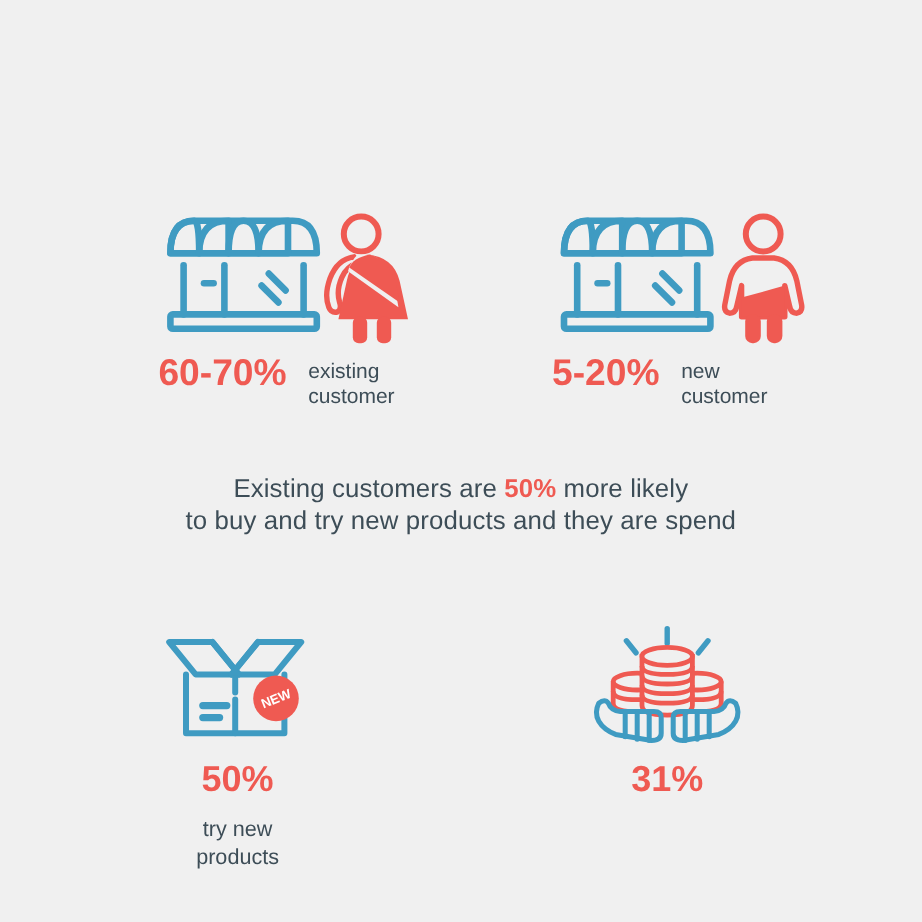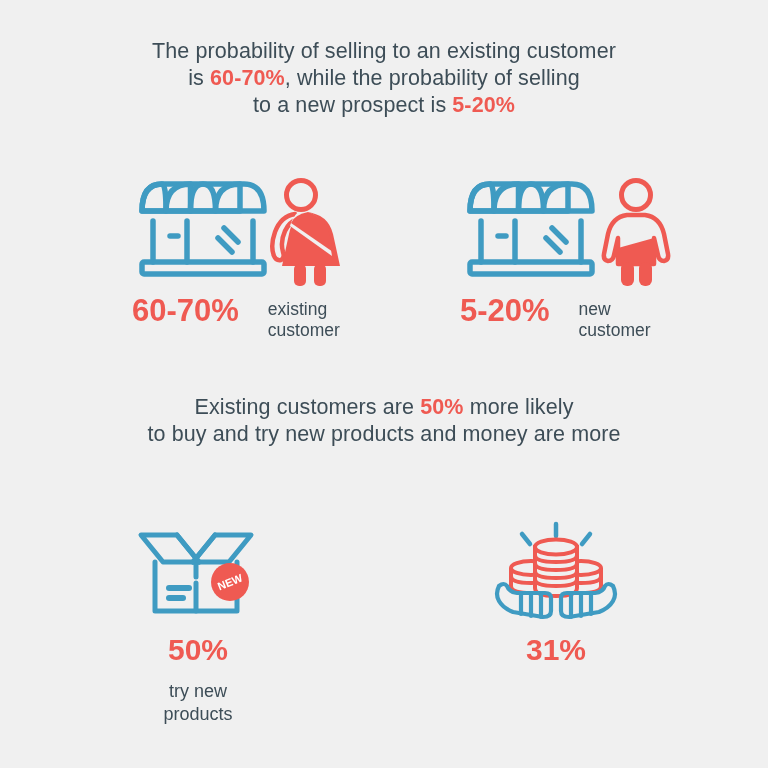--- a/index.html
+++ b/index.html
@@ -60,21 +60,21 @@
     color: #ef5a52;
     font-weight: bold;
     font-size: 31px;
     line-height: 34px;
     white-space: nowrap;
   }
   .stat-label {
     color: #3d4d57;
     font-size: 17.5px;
     line-height: 21px;
-    margin-left: 29px;
+    margin-left: 18px;
     margin-top: 5px;
     white-space: pre-line;
   }
 
   
   #stat-existing { left: 132px; top: 176px; }
   #stat-new      { left: 460px; top: 176px; }
 
   
   .card {
@@ -106,25 +106,20 @@
     white-space: pre-line;
   }
 
   svg { display: block; overflow: visible; }
 </style>
 </head>
 <body>
 
 <div class="page">
 
-  <div class="headline" id="headline-top">
-    <span class="headline-line"><span>The probability of selling to an existing customer</span></span>
-    <span class="headline-line"><span>is </span><span class="hl">60-70%</span><span>, while the probability of selling</span></span>
-    <span class="headline-line"><span>to a new prospect is </span><span class="hl">5-20%</span></span>
-  </div>
 
   <div class="stat-block" id="stat-existing">
     <div class="icon-pair">
       <svg width="230" height="110" viewBox="0 0 230 110">
 
         <g fill="none" stroke="#3f9bc2" stroke-width="5.5" stroke-linecap="round" stroke-linejoin="round">
 
           <path d="M10 35 Q10 8 30 8 L112 8 Q132 8 132 35 Z"></path>
           <path d="M10 35 Q10 8 30 8 Q34 8 34 35 Z" fill="none"></path>
           <path d="M34 35 Q34 8 58.5 8 Q58.5 8 58.5 35 Z" fill="none"></path>
@@ -191,21 +186,21 @@
     </div>
     <div class="stat-caption">
       <span class="stat-pct">5-20%</span>
       <span class="stat-label">new
 customer</span>
     </div>
   </div>
 
   <div class="headline" id="headline-mid">
     <span class="headline-line"><span>Existing customers are </span><span class="hl">50%</span><span> more likely</span></span>
-    <span class="headline-line"><span>to buy and try new products and money are more</span></span>
+    <span class="headline-line"><span>to buy and try new products and they are spend</span></span>
   </div>
 
   <div class="card" id="card-try-new">
     <div class="card-icon">
       <svg width="130" height="95" viewBox="0 0 130 95">
         <g fill="none" stroke="#3f9bc2" stroke-width="5" stroke-linecap="round" stroke-linejoin="round">
 
           <path d="M8 10 L44 10 L66 37 L30 37 Z"></path>
 
           <path d="M118 10 L82 10 L60 37 L96 37 Z"></path>

